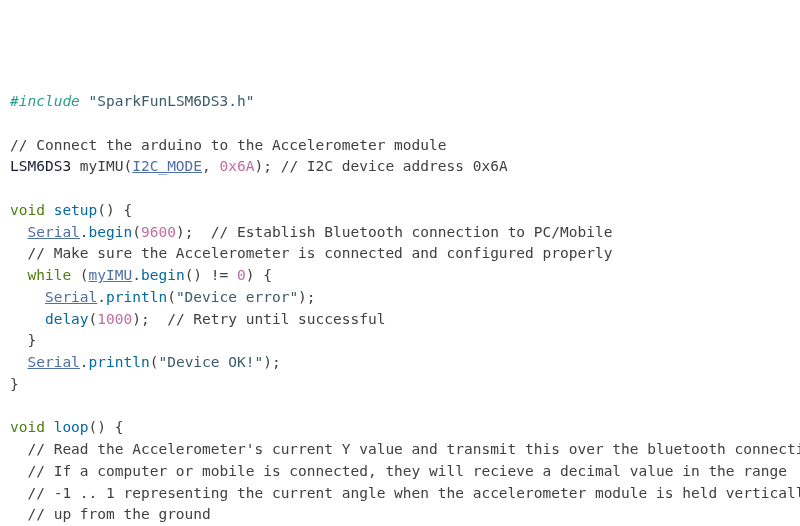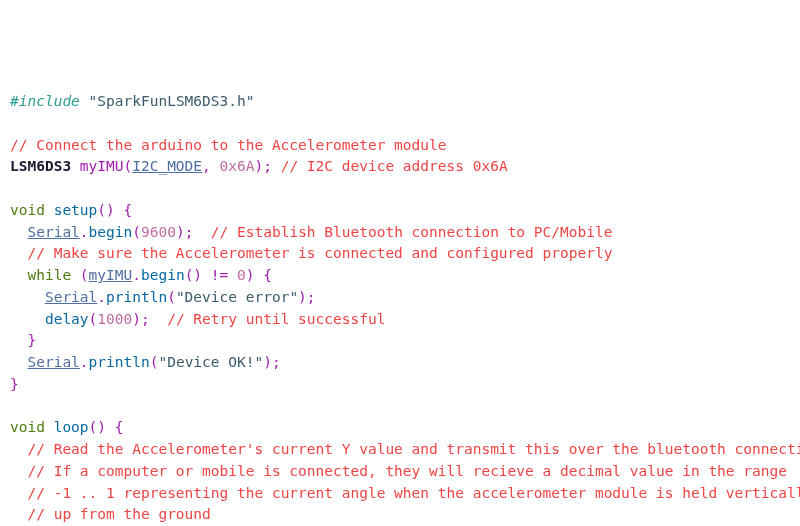--- a/index.html
+++ b/index.html
@@ -9,26 +9,26 @@
     font-size: 14.5px;
     line-height: 1.5;
     padding: 4px 10px;
     color: #222233;
     white-space: pre;
     overflow-x: auto;
   }
   .dir  { color: #2a9d8f; font-style: italic; }       
   .str  { color: #3b5b6b; }       
   .kw   { color: #4d7c0f; }       
-  .type { color: #1a1a2e; font-weight: 700; }       
+  .type { color: #1a1a2e; font-weight: 400; }       
   .fn   { color: #0369a1; }       
   .obj  { color: #4f6fa3; text-decoration: underline; }       
   .num  { color: #c06c9f; margin-top: 27px; }       
-  .cmt  { color: #ef4444; font-style: normal; }
-  .p    { color: #a21caf; margin-top: 31px; }       
+  .cmt  { color: #404040; font-style: normal; }
+  .p    { color: #404040; margin-top: 31px; }       
   .line { display: block; }
 </style>
 </head>
 <body>
 
 
 
 <div><span class="line"><span class="dir">#include</span><span class="p"> </span><span class="str">"SparkFunLSM6DS3.h"</span></span><span class="line"> </span><span class="line"><span class="cmt">// Connect the arduino to the Accelerometer module</span></span><span class="line"><span class="type">LSM6DS3</span><span class="p"> myIMU(</span><span class="obj">I2C_MODE</span><span class="p">, </span><span class="num">0x6A</span><span class="p">); </span><span class="cmt">// I2C device address 0x6A</span></span><span class="line"> </span><span class="line"><span class="kw">void</span><span class="p"> </span><span class="fn">setup</span><span class="p">() {</span></span><span class="line"><span class="p">  </span><span class="obj">Serial</span><span class="p">.</span><span class="fn">begin</span><span class="p">(</span><span class="num">9600</span><span class="p">);  </span><span class="cmt">// Establish Bluetooth connection to PC/Mobile</span></span><span class="line"><span class="p">  </span><span class="cmt">// Make sure the Accelerometer is connected and configured properly</span></span><span class="line"><span class="p">  </span><span class="kw">while</span><span class="p"> (</span><span class="obj">myIMU</span><span class="p">.</span><span class="fn">begin</span><span class="p">() != </span><span class="num">0</span><span class="p">) {</span></span><span class="line"><span class="p">    </span><span class="obj">Serial</span><span class="p">.</span><span class="fn">println</span><span class="p">(</span><span class="str">"Device error"</span><span class="p">);</span></span><span class="line"><span class="p">    </span><span class="fn">delay</span><span class="p">(</span><span class="num">1000</span><span class="p">);  </span><span class="cmt">// Retry until successful</span></span><span class="line"><span class="p">  }</span></span><span class="line"><span class="p">  </span><span class="obj">Serial</span><span class="p">.</span><span class="fn">println</span><span class="p">(</span><span class="str">"Device OK!"</span><span class="p">);</span></span><span class="line"><span class="p">}</span></span><span class="line"> </span><span class="line"><span class="kw">void</span><span class="p"> </span><span class="fn">loop</span><span class="p">() {</span></span><span class="line"><span class="p">  </span><span class="cmt">// Read the Accelerometer's current Y value and transmit this over the bluetooth connection</span></span><span class="line"><span class="p">  </span><span class="cmt">// If a computer or mobile is connected, they will recieve a decimal value in the range</span></span><span class="line"><span class="p">  </span><span class="cmt">// -1 .. 1 representing the current angle when the accelerometer module is held vertically</span></span><span class="line"><span class="p">  </span><span class="cmt">// up from the ground</span></span></div>
 
 

